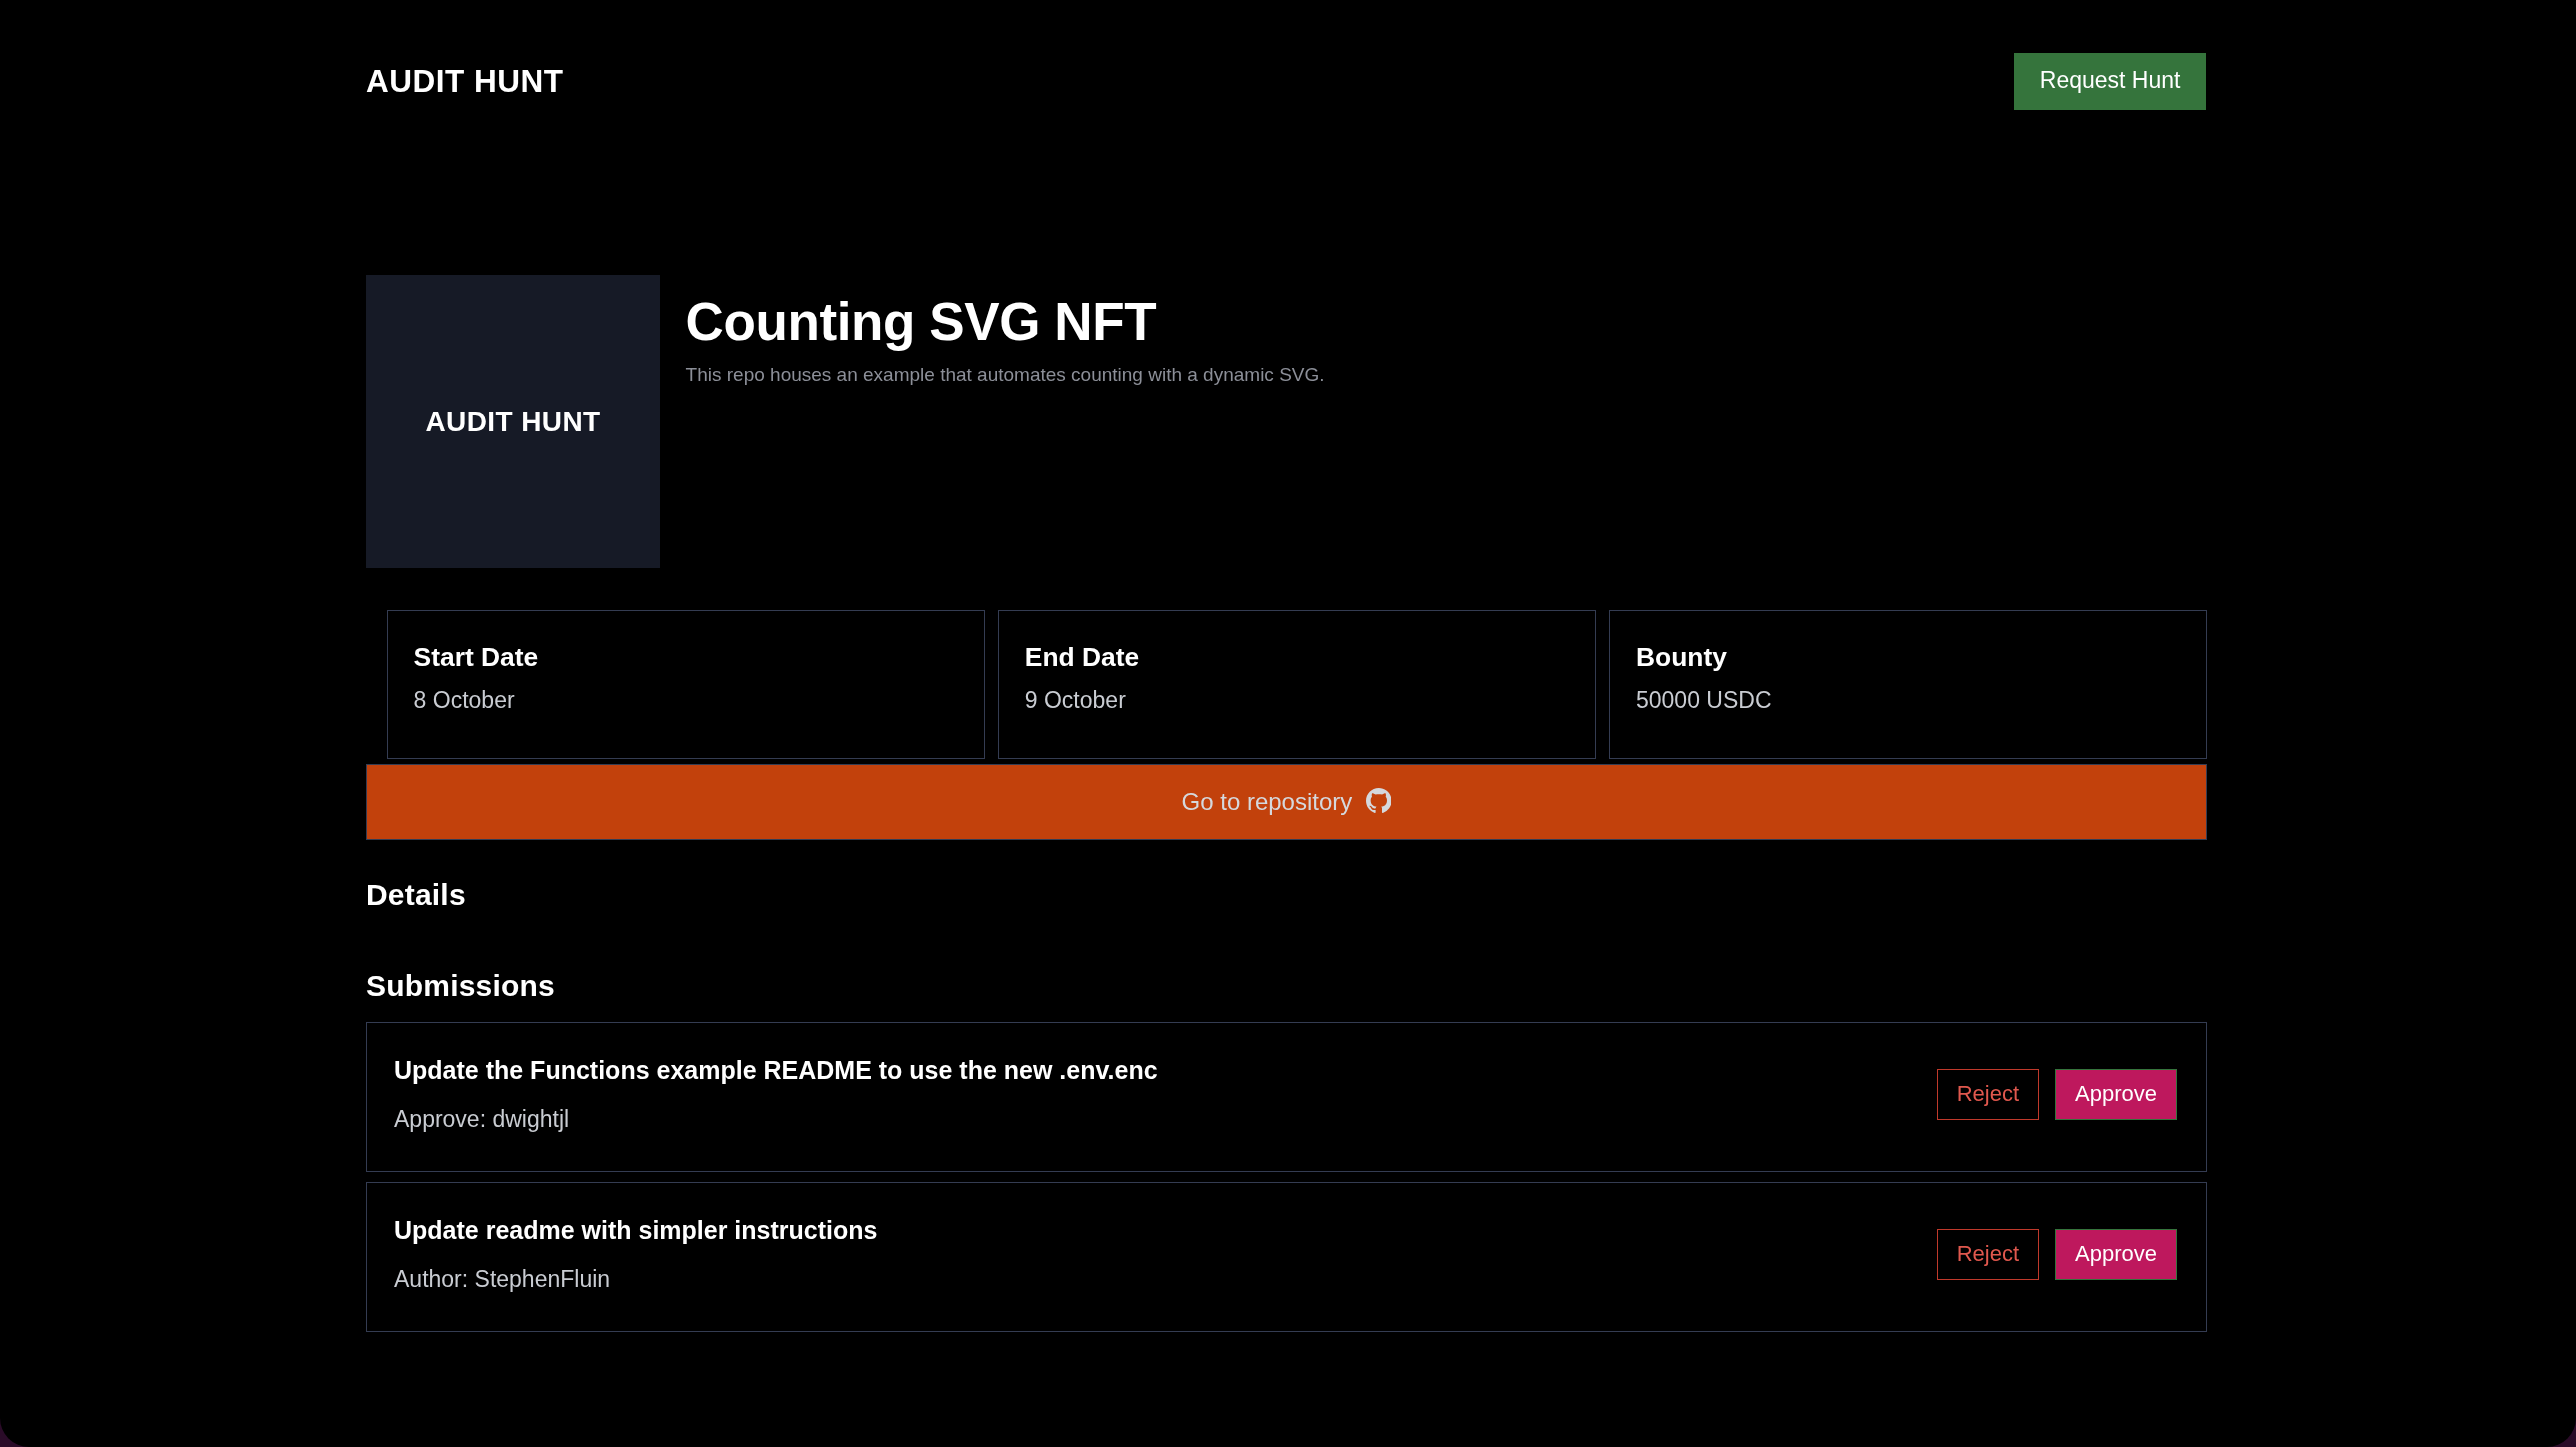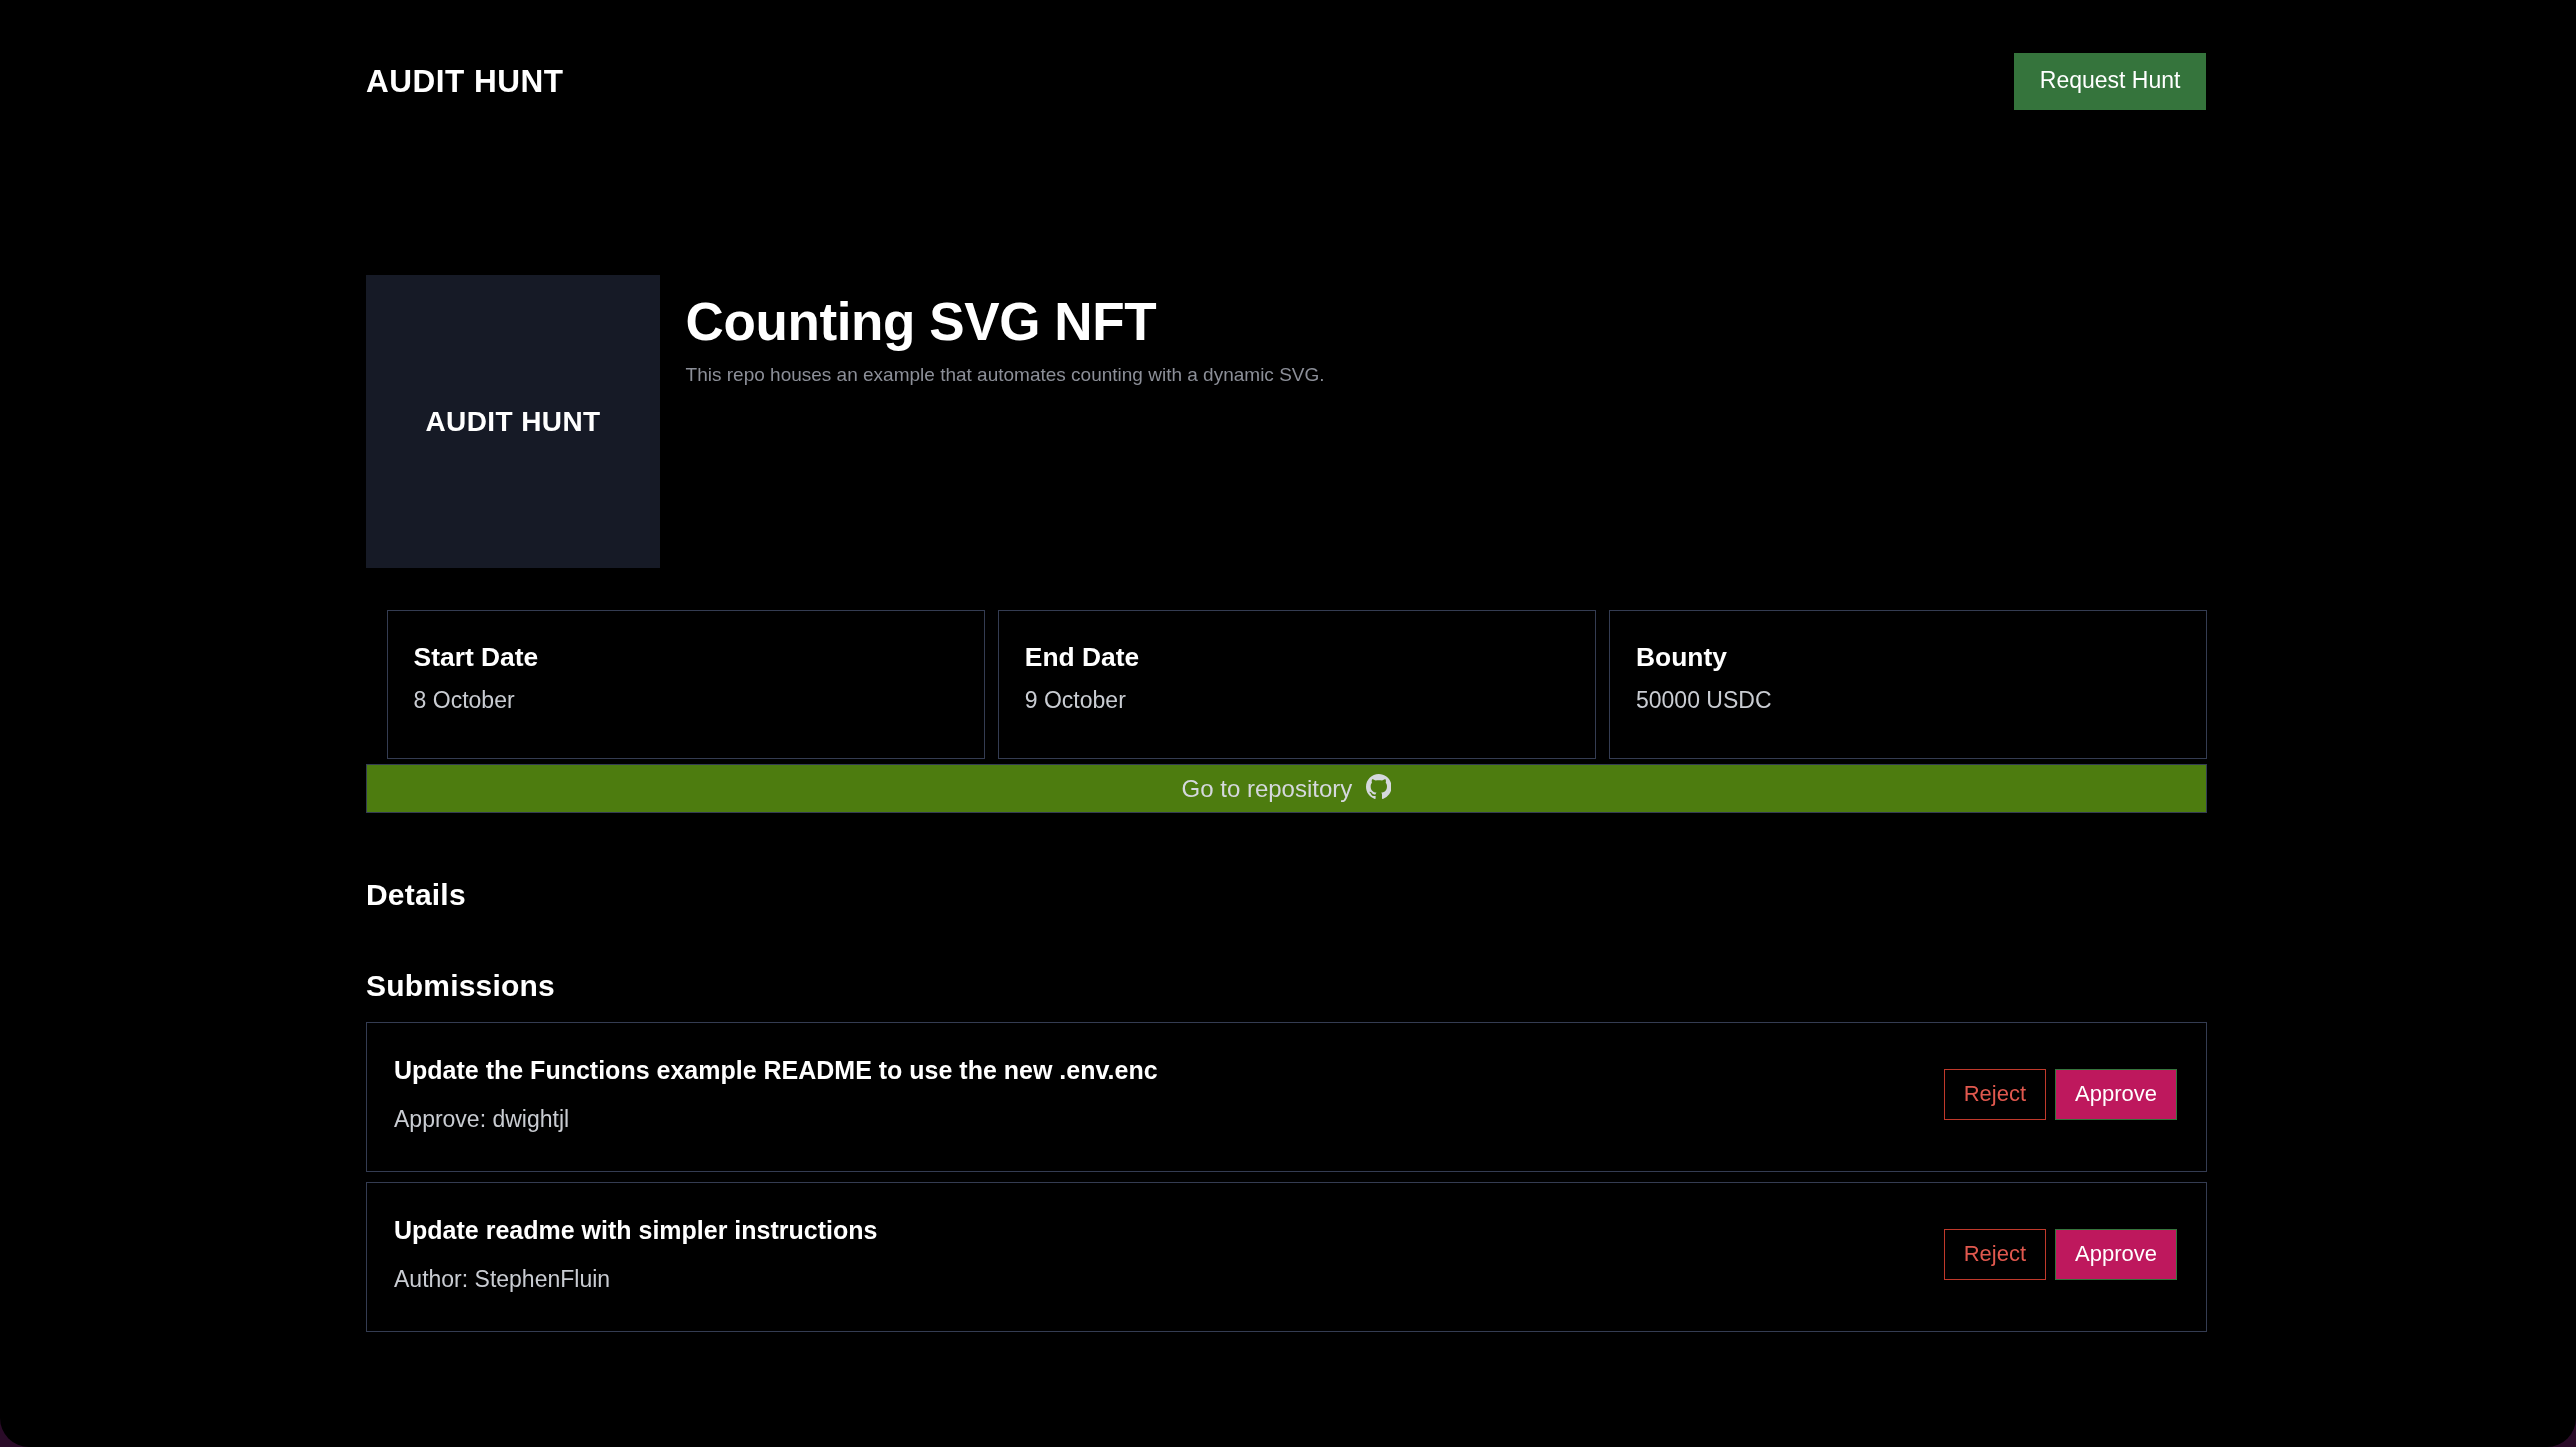--- a/index.html
+++ b/index.html
@@ -123,23 +123,23 @@
     font-size:23px;
     line-height:1.2;
     margin-top:13.6px;
   }
 
   
   .repo-bar {
     position:absolute;
     left:366px; top:764px;
     width:1841px;
-    height:49px;
+    height:76px;
     border:0.9px solid #343c52;
-    background:#4d7c0f;
+    background:#c2410c;
     display:flex;
     align-items:center;
     justify-content:center;
     gap:13.6px;
     cursor:pointer;
     text-decoration:none;
   }
   .repo-bar-text {
     color:#d5d8dd;
     font-size:24px;
@@ -190,21 +190,21 @@
   .submission-author {
     color:#c9ccd2;
     font-size:23px;
     line-height:1.25;
     margin-top:19px;
     white-space:nowrap;
   }
   .submission-actions {
     display:flex;
     align-items:flex-end;
-    gap:9px;
+    gap:16px;
     flex:0 0 auto;
   }
   .btn-reject {
     background:transparent;
     border:0.9px solid #c0392b;
     color:#e0584e;
     font-family:"Liberation Sans", sans-serif;
     font-size:22px;
     line-height:1;
     padding:12.8px 19px 14.5px 19px;

